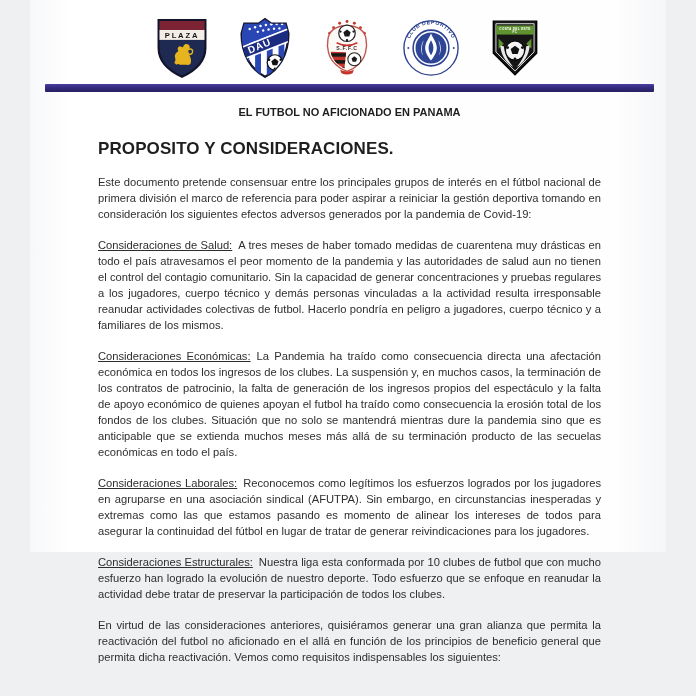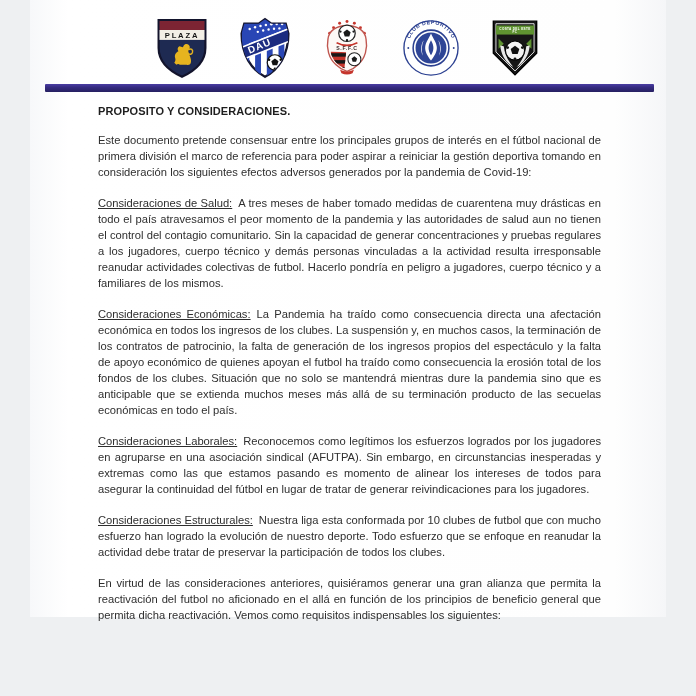--- a/index.html
+++ b/index.html
@@ -4,41 +4,41 @@
 <style>
   html,body { margin:0; padding:0; }
   body {
     width:696px; height:696px;
     background:#eef0f2;
     font-family:"Liberation Sans", sans-serif;
     position:relative; overflow:hidden;
   }
   .page {
     position:absolute; left:30px; top:0;
-    width:636px; height:617px;
+    width:636px; height:552px;
     background:linear-gradient(90deg,#f7f8fa 0%,#ffffff 6%,#fefefe 92%,#f5f6f8 100%);
   }
   .logos {
     display:flex; justify-content:center; align-items:center;
     gap:29px; padding-top:15px; height:66px;
   }
   .logo { display:block; }
   .divider {
     height:8px; margin:3px 12px 0 15px;
     background:linear-gradient(180deg,#4a3da3 0%,#342a7e 45%,#262061 100%);
     border-radius:1px;
   }
   .content { padding:13px 65px 0 68px; color:#303030; }
   .title-line {
     text-align:center; font-weight:bold; font-size:11px;
     line-height:15px; color:#1e1e1e;
   }
   .section-heading {
-    font-weight:bold; font-size:11px; color:#1e1e1e;
-    letter-spacing:0.1px;
+    font-weight:bold; font-size:17px; color:#1e1e1e;
+    margin-top:19px; letter-spacing:0.1px;
   }
   .para {
     font-size:11.2px; line-height:16px;
     text-align:justify; margin-top:15px; color:#2e2e2e;
   }
   .plabel { margin-right:6px;text-decoration:underline; }
   .plabel:empty { display:none; margin:0; }
 </style>
 </head>
 <body>
@@ -179,20 +179,21 @@
         <circle cx="30" cy="46.5" r="1.6" fill="#111111"></circle>
       </g>
     </svg>
 
   </div>
 
   <div class="divider"></div>
 
   <div class="content">
 
+    <div class="title-line">EL FUTBOL NO AFICIONADO EN PANAMA</div>
 
     <div class="section-heading">PROPOSITO Y CONSIDERACIONES.</div>
 
     <p class="para"><span>Este documento pretende consensuar entre los principales grupos de interés en el fútbol nacional de primera división el marco de referencia para poder aspirar a reiniciar la gestión deportiva tomando en consideración los siguientes efectos adversos generados por la pandemia de Covid-19:</span></p>
 
     <p class="para"><span class="plabel">Consideraciones de Salud:</span><span>A tres meses de haber tomado medidas de cuarentena muy drásticas en todo el país atravesamos el peor momento de la pandemia y las autoridades de salud aun no tienen el control del contagio comunitario. Sin la capacidad de generar concentraciones y pruebas regulares a los jugadores, cuerpo técnico y demás personas vinculadas a la actividad resulta irresponsable reanudar actividades colectivas de futbol. Hacerlo pondría en peligro a jugadores, cuerpo técnico y a familiares de los mismos.</span></p>
 
     <p class="para"><span class="plabel">Consideraciones Económicas:</span><span>La Pandemia ha traído como consecuencia directa una afectación económica en todos los ingresos de los clubes.  La suspensión y, en muchos casos, la terminación de los contratos de patrocinio, la falta de generación de los ingresos propios del espectáculo y la falta de apoyo económico de quienes apoyan el futbol ha traído como consecuencia la erosión total de los fondos de los clubes. Situación que no solo se mantendrá mientras dure la pandemia sino que es anticipable que se extienda muchos meses más allá de su terminación producto de las secuelas económicas en todo el país.</span></p>
 
     <p class="para"><span class="plabel">Consideraciones Laborales:</span><span>Reconocemos como legítimos los esfuerzos logrados por los jugadores en agruparse en una asociación sindical (AFUTPA). Sin embargo, en circunstancias inesperadas y extremas como las que estamos pasando es momento de alinear los intereses de todos para asegurar la continuidad del fútbol en lugar de tratar de generar reivindicaciones para los jugadores.</span></p>

